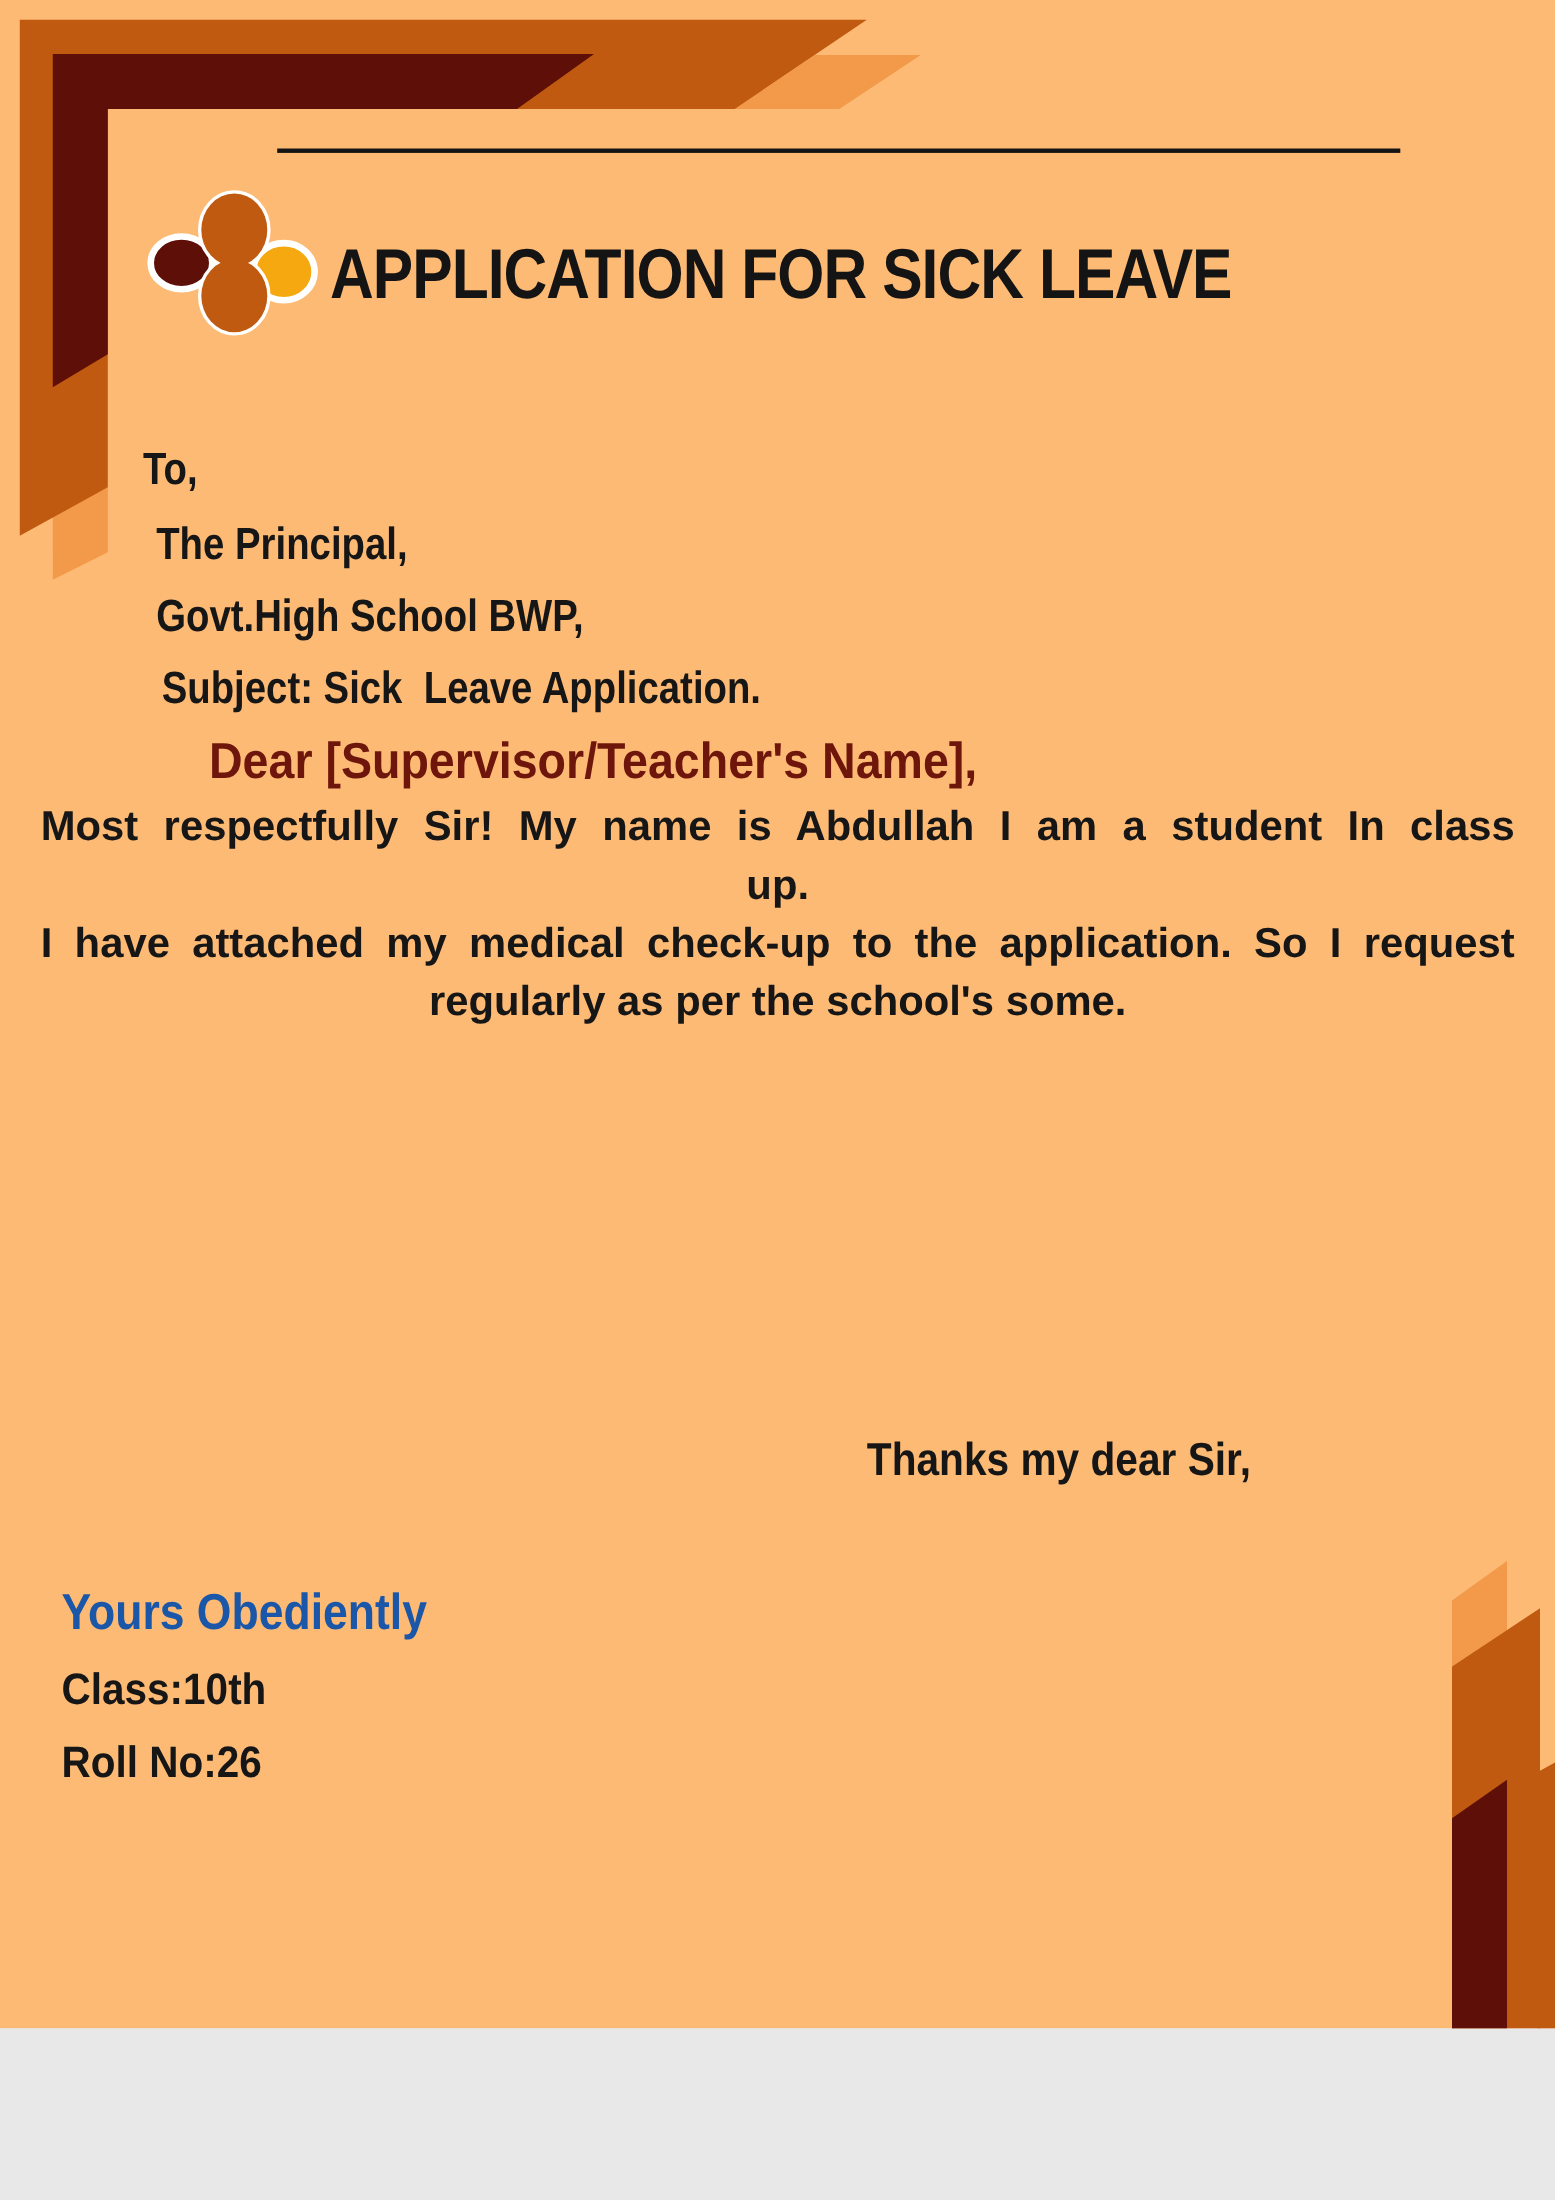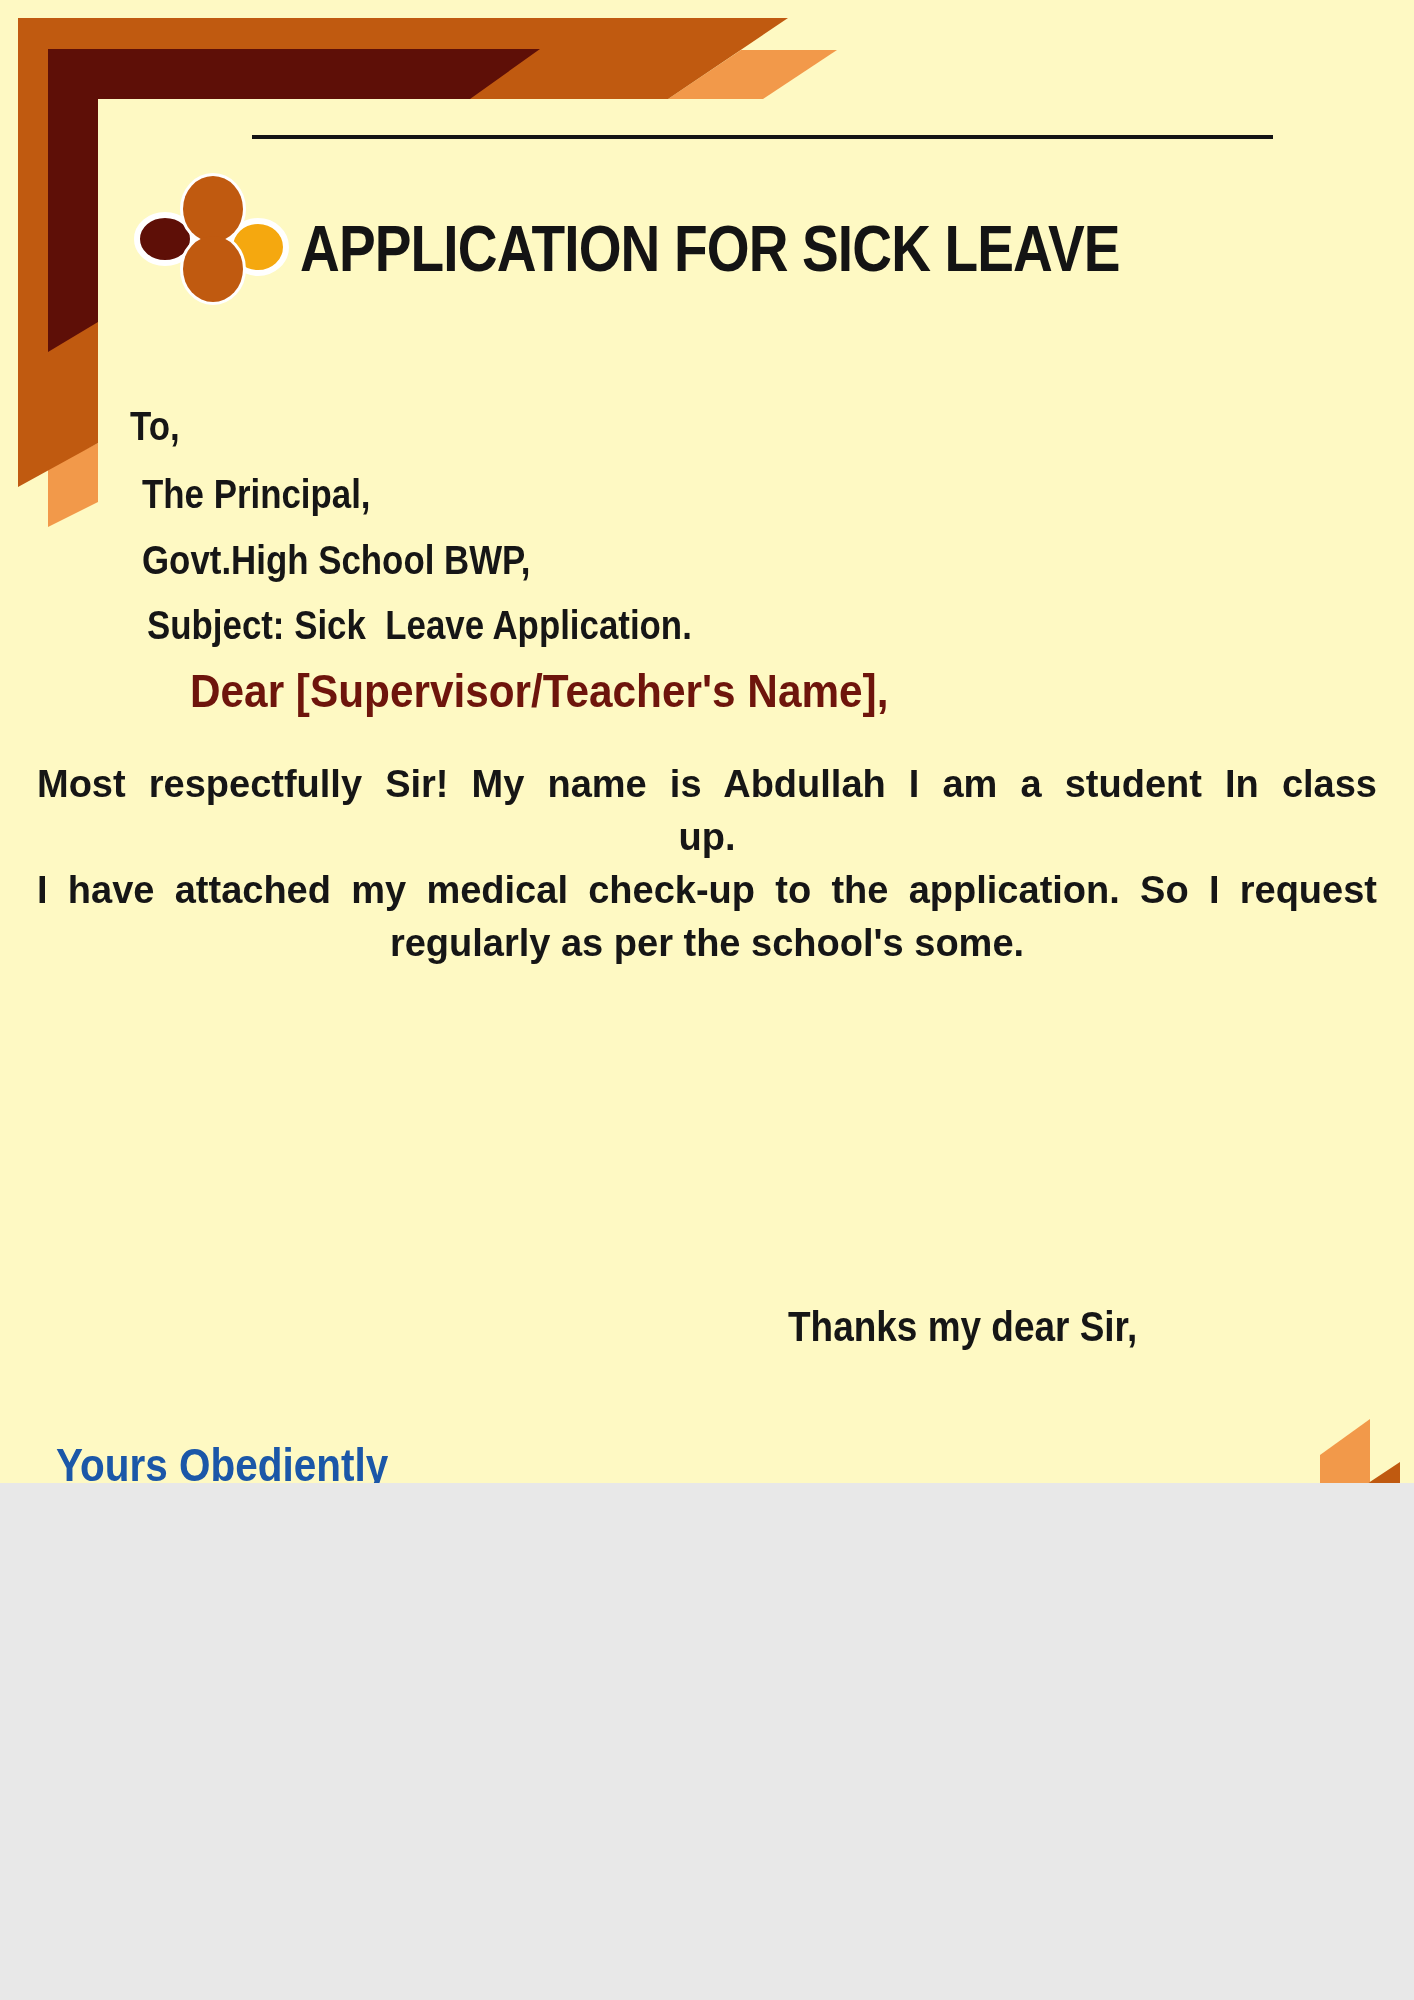--- a/index.html
+++ b/index.html
@@ -1,30 +1,30 @@
 <!DOCTYPE html>
 <html><head>
 <meta charset="utf-8">
 <style>
   html,body{margin:0;padding:0;background:#e8e8e8;}
-  #page{position:relative;width:1414px;height:1483px;background:#fef9c3;overflow:hidden;
+  #page{position:relative;width:1414px;height:1844px;background:#fdba74;overflow:hidden;
         font-family:"Liberation Sans", sans-serif;font-weight:700;color:#161616;}
   #deco{position:absolute;left:0;top:0;width:1414px;height:2000px;display:block;}
   .rule{position:absolute;background:#141414;}
   #top-rule{left:252px;top:135px;width:1021px;height:4px;}
   #bottom-rule{left:140px;top:1855px;width:1042px;height:5px;}
   .txt{position:absolute;white-space:pre;transform-origin:0 50%;}
   #title{left:300px;top:212px;font-size:64px;letter-spacing:-1px;transform:scaleX(0.86);color:#141414;}
   .addr{font-size:41px;transform:scaleX(0.85);}
   #to-line{left:130px;top:403px;}
   #recipient-line{left:142px;top:471px;}
   #school-line{left:142px;top:537px;}
   #subject-line{left:147px;top:602px;}
   #salutation-line{left:190px;top:664px;font-size:46px;transform:scaleX(0.92);}
-  #body-text{position:absolute;left:37px;top:726px;width:1340px;font-size:38px;line-height:53px;margin-top:32px;}
+  #body-text{position:absolute;left:37px;top:726px;width:1340px;font-size:38px;line-height:53px;}
   .body-line{text-align:center;height:53px;}
   .body-line.just{text-align:justify;text-align-last:justify;}
   #thanks-line{left:788px;top:1303px;font-size:42px;transform:scaleX(0.88);}
   #closing-line{left:56px;top:1438px;font-size:46px;transform:scaleX(0.88);}
   #class-line{left:56px;top:1514px;font-size:40px;transform:scaleX(0.92);}
   #roll-line{left:56px;top:1580px;font-size:40px;transform:scaleX(0.92);}
 </style>
 </head>
 <body>
 

